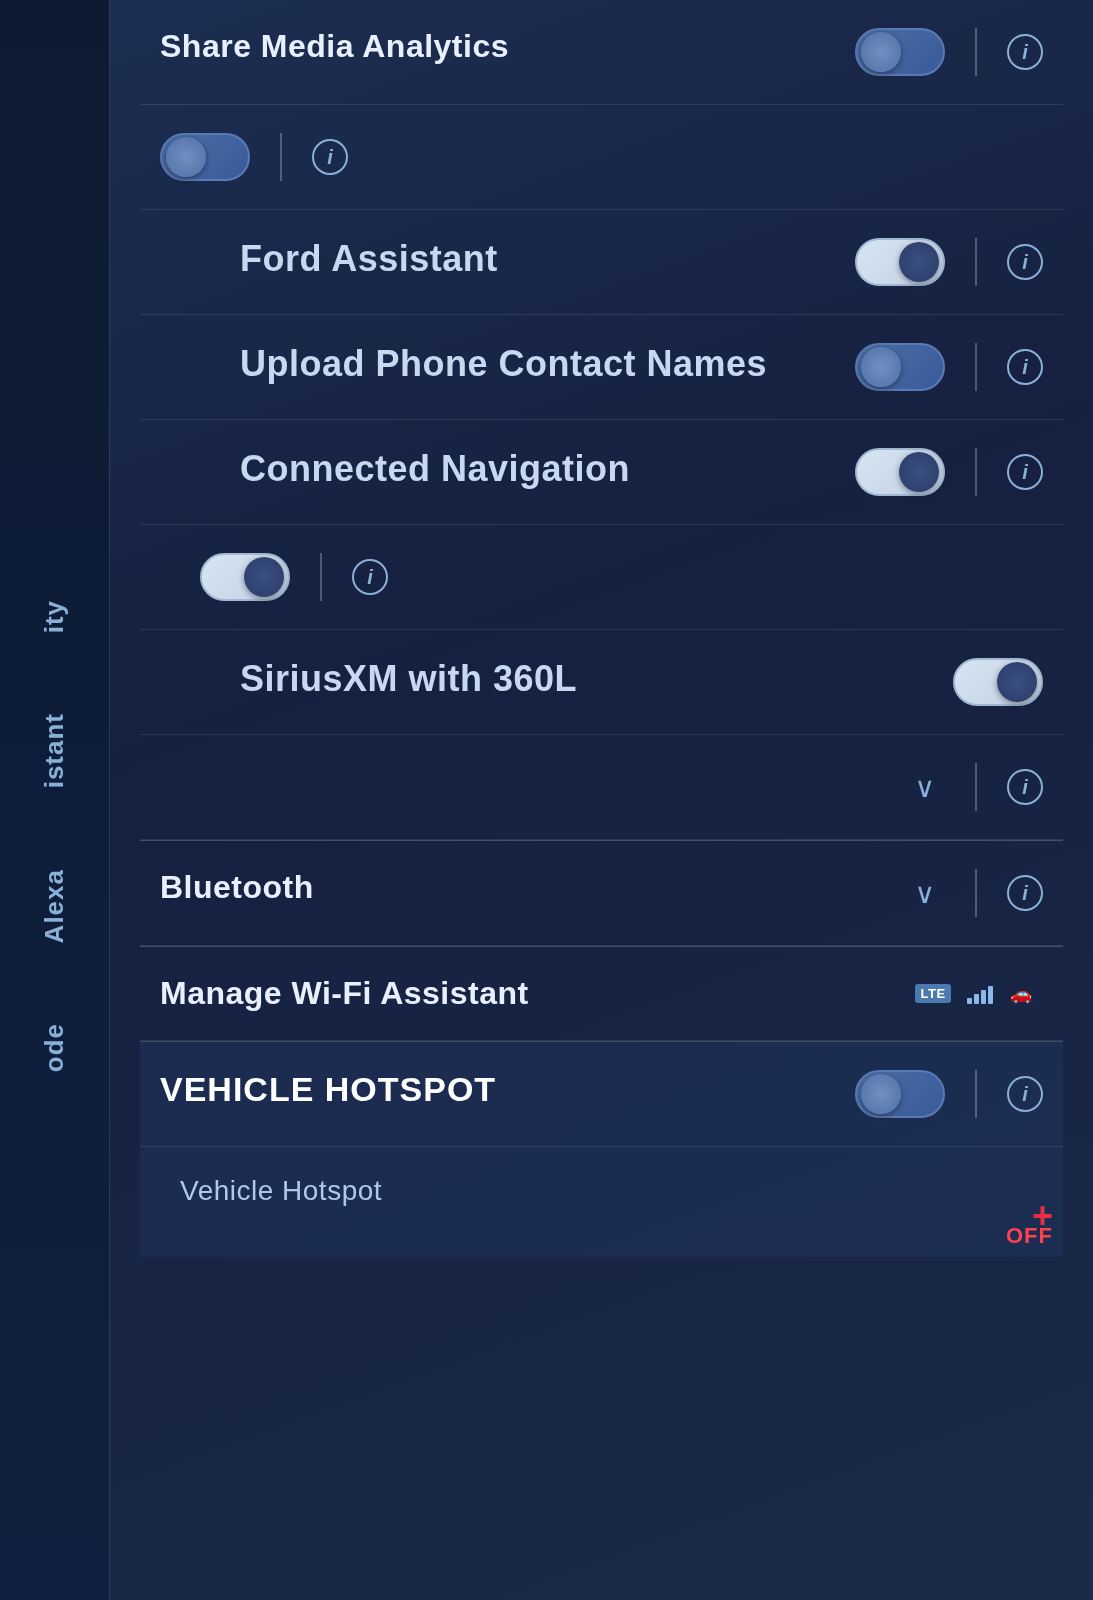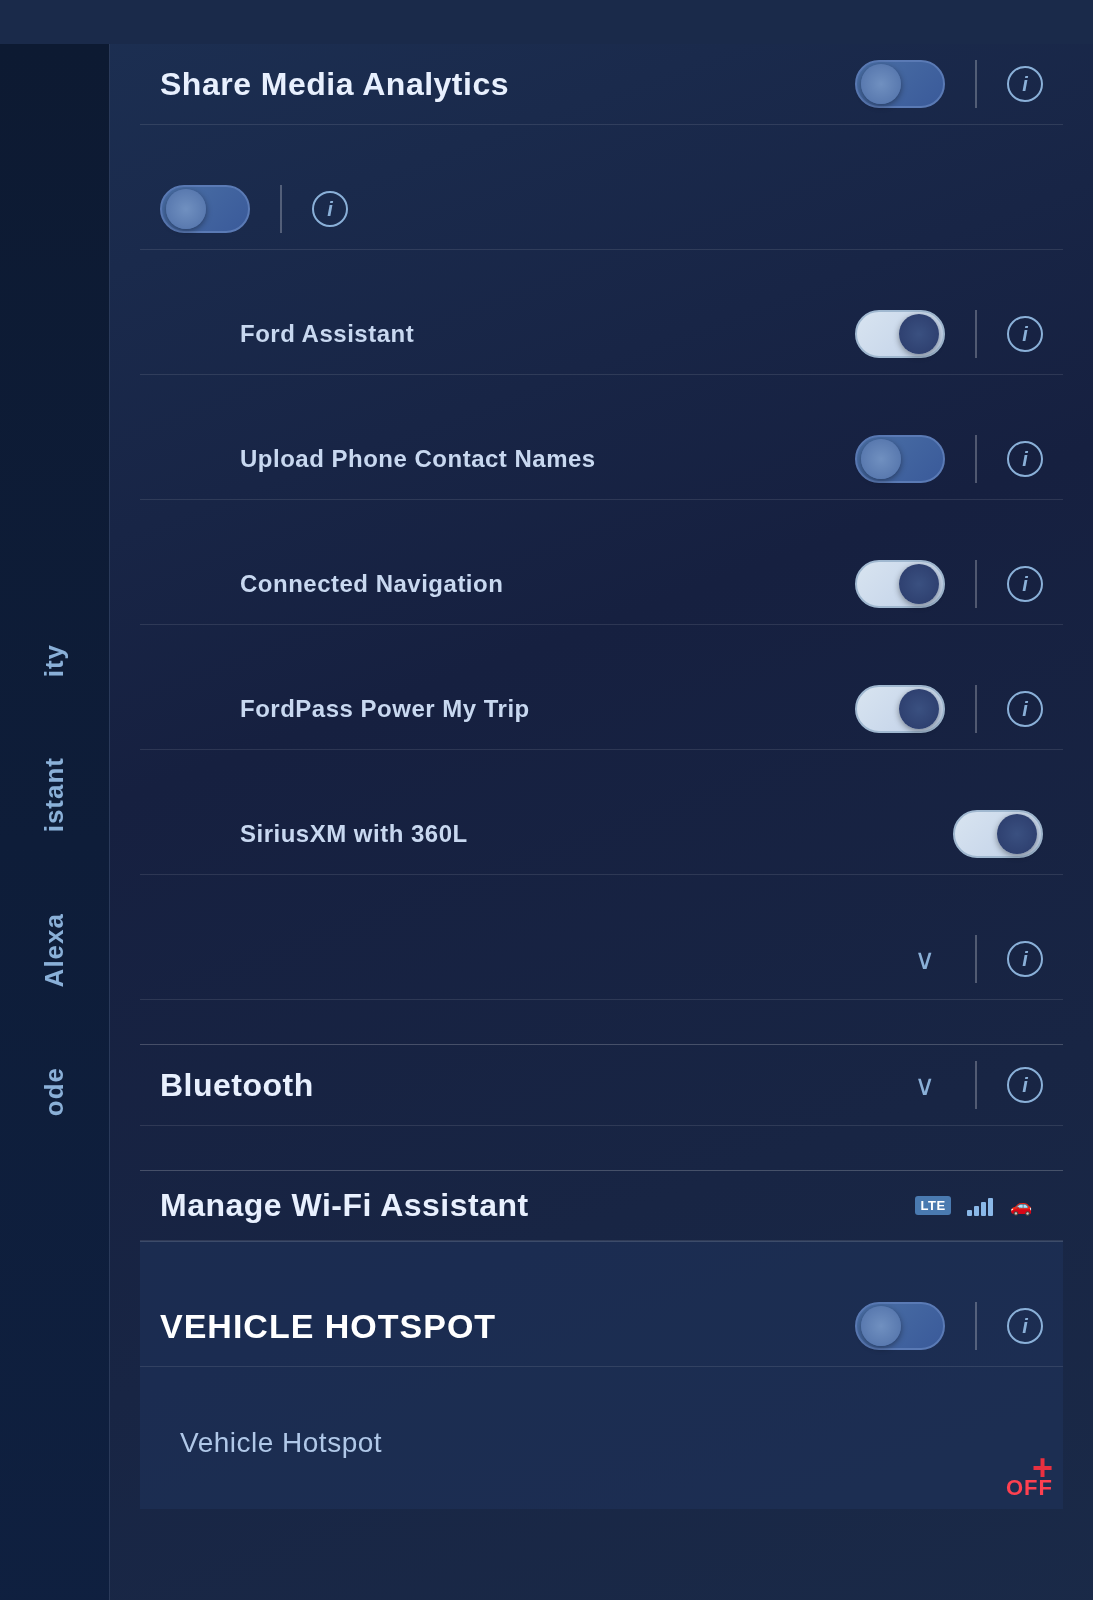--- a/index.html
+++ b/index.html
@@ -48,41 +48,39 @@
     }
 
     
     .main-content {
       margin-left: 110px;
       padding: 0 30px;
     }
 
     .settings-row {
       display: flex;
-      align-items: center;
-      padding: 16px 20px;
+      padding: 28px 20px;
       border-bottom: 1px solid rgba(255,255,255,0.1);
       position: relative;
-      margin-top: 44px;
     }
 
     .settings-row:last-child {
       border-bottom: none;
     }
 
     .row-label {
       flex: 1;
       font-size: 32px;
       font-weight: 600;
       color: #e8f0fe;
       letter-spacing: 0.5px;
     }
 
     .row-label.subsection {
-      font-size: 24px;
+      font-size: 36px;
       font-weight: 600;
       color: #c8d8f0;
       padding-left: 40px;
     }
 
     .row-label.vehicle-hotspot-label {
       font-size: 28px;
       font-weight: 500;
       color: #b0c8e8;
       padding-left: 20px;
@@ -345,21 +343,20 @@
           <div class="toggle-knob"></div>
         </div>
         <div class="toggle-divider"></div>
         <div class="info-icon">
           <span>i</span>
         </div>
       </div>
     </div>
 
     <div class="settings-row indent-row">
-      <span class="row-label subsection">FordPass Power My Trip</span>
       <div class="toggle-area">
         <div class="toggle on-white">
           <div class="toggle-knob"></div>
         </div>
         <div class="toggle-divider"></div>
         <div class="info-icon">
           <span>i</span>
         </div>
       </div>
     </div>

